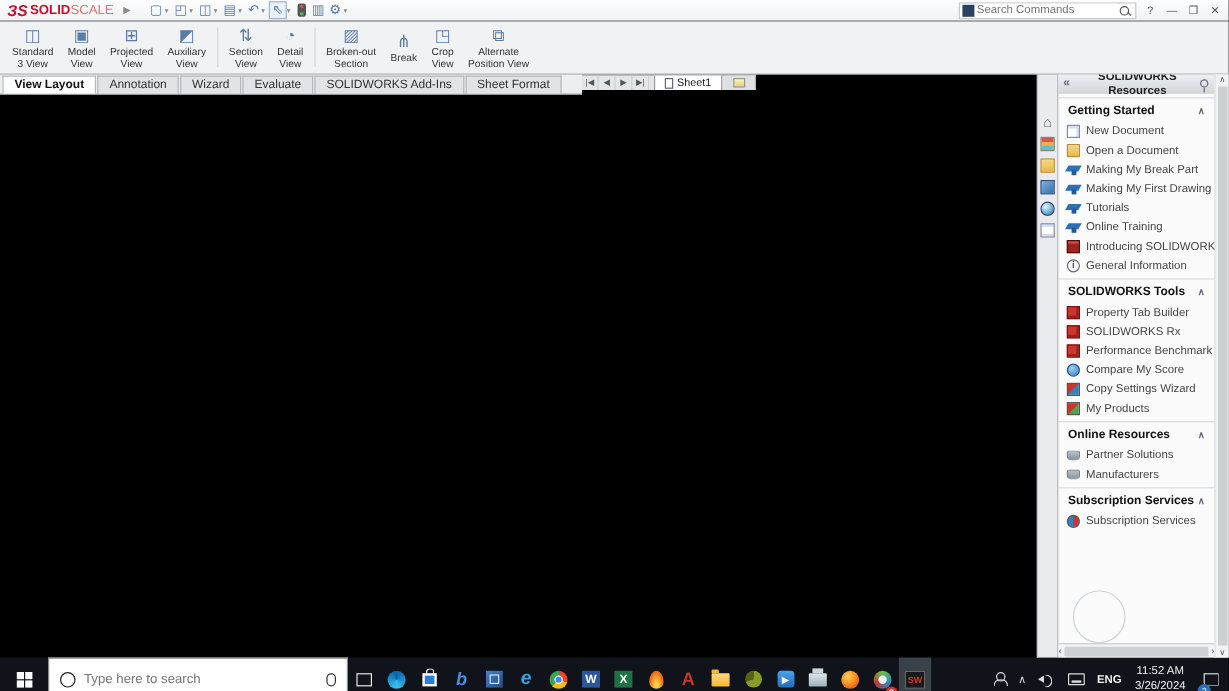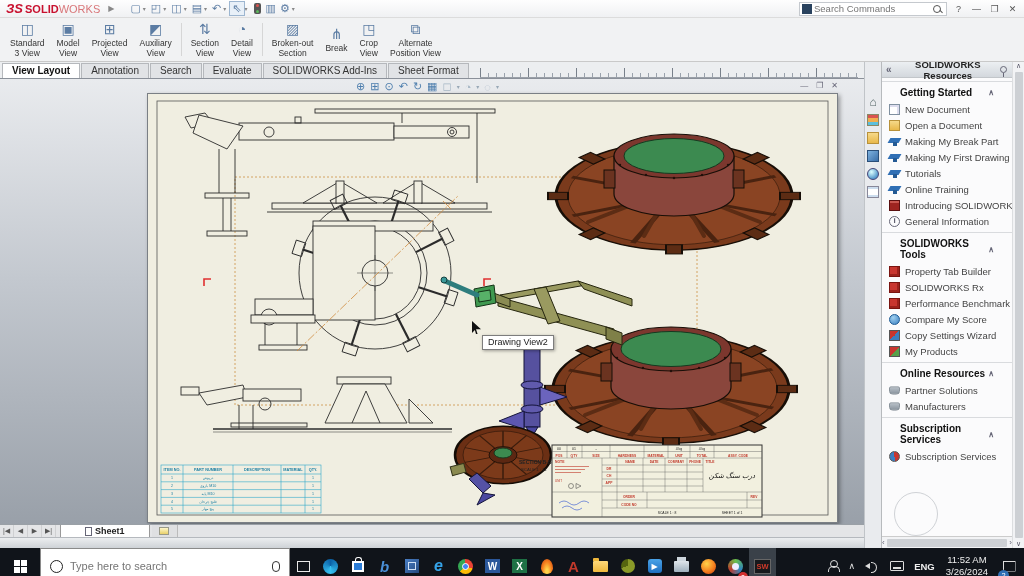--- a/index.html
+++ b/index.html
@@ -29,38 +29,38 @@
 .winbtn{color:#555;font-size:9px;width:13px;text-align:center}
 
 
 .ribbon{height:44px;background:#f1f2f3;display:flex;align-items:stretch;padding-left:4px;border-bottom:1px solid #c9c9c9}
 .rbtn{display:flex;flex-direction:column;align-items:center;justify-content:center;padding:1px 6px;color:#333;font-size:8.5px;line-height:1.2;text-align:center;white-space:nowrap}
 .rbtn .ric{font-size:14px;color:#5b7ca3;height:17px;line-height:16px}
 .rsep{width:1px;background:#d6d6d6;margin:5px 3px}
 
 
 .lower{display:flex;height:486px}
-.leftcol{width:864px;display:flex;flex-direction:column}
+.leftcol{width:864px;display:flex;flex-direction:row}
 .tabrow{height:17px;background:#eceef0;display:flex;align-items:flex-end;border-bottom:1px solid #8a9099;padding-left:2px}
 .tab{padding:1px 9px 2px;font-size:10px;border:1px solid #b5b8bc;border-bottom:none;background:#e1e3e6;color:#333;margin-right:1px}
 .tab.active{background:#fff;font-weight:bold;color:#111}
 .ruler{flex:1;align-self:flex-end;height:12px;margin:0 6px 0 10px;border-bottom:1px solid #9aa0a8;background:repeating-linear-gradient(90deg,#78808a 0 1px,transparent 1px 48px),repeating-linear-gradient(90deg,#9aa2ac 0 1px,transparent 1px 8px);background-size:100% 9px,100% 4px;background-position:left bottom,left bottom;background-repeat:no-repeat}
 
 .graphics{position:relative;height:445px;background:linear-gradient(180deg,#e9ebee 0%,#c3c8cf 45%,#99a0a9 100%);overflow:hidden}
 .sheet-svg{position:absolute;left:147px;top:14px;filter:drop-shadow(2px 2px 2px rgba(0,0,0,.35))}
 .headsup{position:absolute;left:356px;top:1px;display:flex;align-items:center;gap:5px;color:#4f7fae;font-size:11px}
 .headsup .faded{color:#a8b8c6}
 .headsup .c{font-size:6px;color:#98a8b6}
 .docctl{position:absolute;right:26px;top:2px;display:flex;gap:8px;color:#667;font-size:8px}
 .tooltip{position:absolute;left:482px;top:256px;background:#fff;border:1px solid #7d7d7d;padding:1px 5px 2px;font-size:9px;color:#222;box-shadow:1px 1px 3px rgba(0,0,0,.35);white-space:nowrap;z-index:5}
 .cursorptr{position:absolute;left:472px;top:242px;width:9px;height:13px;background:#111;clip-path:polygon(0 0,100% 64%,45% 64%,62% 100%,44% 100%,32% 70%,0 92%);z-index:6}
 
 .sheetbar{height:13px;display:flex;align-items:stretch;background:#e4e5e7;border-top:1px solid #9aa0a6;font-size:7px;color:#555}
 .nav{width:14px;border-right:1px solid #cfd0d2;display:grid;place-items:center}
-.stab{display:flex;align-items:center;gap:3px;background:#fff;border-left:1px solid #999;border-right:1px solid #999;padding:0 24px;font-size:9px;font-weight:bold;color:#222;margin-left:4px}
+.stab{display:flex;align-items:center;gap:3px;background:#fff;border-left:1px solid #999;border-right:1px solid #999;padding:0 8px;font-size:9px;font-weight:normal;color:#222;margin-left:4px}
 .sicon{width:7px;height:9px;border:1px solid #667;background:#fff}
 .stab2{width:26px;background:#dfe0e2;border-right:1px solid #bbb;display:grid;place-items:center;margin-left:2px}
 .stab2 i{width:10px;height:8px;background:linear-gradient(#fdf6c9,#e8d06a);border:1px solid #998;display:block}
 .statusbar{height:11px;background:linear-gradient(#eceef0,#ced2d7);border-top:1px solid #b5b9be}
 
 
 .strip{width:17px;background:#e9ebee;border-left:1px solid #c0c4c8;display:flex;flex-direction:column;align-items:center;padding-top:34px;gap:6px}
 .si{width:12px;height:12px;flex:none}
 .si-home{color:#566;font-size:12px;line-height:12px;width:auto;height:auto}
 .si-lib{background:linear-gradient(#d9534f 0 34%,#f0ad4e 34% 67%,#5bc0de 67%);border:1px solid #886}
@@ -72,21 +72,21 @@
 
 .panel{width:143px;background:#fbfbfc;display:flex;border-left:1px solid #b7babd}
 .p-main{flex:1;display:flex;flex-direction:column;overflow:hidden;position:relative}
 .p-head{height:16px;background:linear-gradient(#eceff2,#d3d8dd);display:flex;align-items:center;font-size:9.5px;font-weight:bold;color:#222;border-bottom:1px solid #c2c6ca;flex:none}
 .p-head .col{color:#667;font-size:10px;padding:0 4px}
 .p-head .ttl{flex:1;text-align:center}
 .pin{width:7px;height:7px;border:1.4px solid #667;border-radius:50%;position:relative;margin-right:5px}
 .pin::after{content:"";position:absolute;left:2px;top:6px;width:1.4px;height:4px;background:#667}
 .sec{border-top:1px solid #d9dbde;margin-top:3px}
 .sec:first-child{border-top:none;margin-top:2px}
-.sec-title{display:flex;align-items:center;font-weight:bold;font-size:10px;color:#111;padding:5px 18px 3px}
+.sec-title{display:flex;align-items:center;font-weight:bold;font-size:10px;color:#111;padding:5px 8px 3px}
 .chev{margin-left:auto;color:#667;font-size:8px}
 .tp-item{display:flex;align-items:center;gap:5px;padding:2.5px 2px 2.5px 7px;font-size:9.5px;color:#444;white-space:nowrap}
 .tpi{width:11px;height:11px;flex:none}
 .ic-doc{background:#fff;border:1px solid #8090a0;box-shadow:inset -2px 2px 0 #dde}
 .ic-folder{background:linear-gradient(#f6d98a,#e8b84a);border:1px solid #b8913a}
 .ic-cap{width:11px;height:11px;position:relative}
 .ic-cap::before{content:"";position:absolute;left:0;top:2px;width:11px;height:5px;background:#2f6fb5;transform:skewX(-30deg)}
 .ic-cap::after{content:"";position:absolute;left:4px;top:6px;width:4px;height:4px;background:#245a94}
 .ic-book{background:#9e2420;border:1px solid #5a0f0f;box-shadow:inset 0 2px 0 #c8564f}
 .ic-info{border:1.3px solid #667;border-radius:50%;color:#556;font-size:8px;font-weight:bold;text-align:center;line-height:8px}
@@ -158,21 +158,21 @@
 .nbadge{position:absolute;bottom:3px;left:4px;background:#2f6fb5;color:#fff;font-size:7.5px;min-width:11px;height:11px;border-radius:50%;display:grid;place-items:center}
 svg text{font-family:"Liberation Sans",sans-serif}
 </style>
 </head>
 <body>
 
 <div class="titlebar">
   <div class="logo">
     <span class="mark">ЗS</span>
     <span class="solid">SOLID</span>
-      <span class="works">WORKS</span>
+      <span class="works">SCALE</span>
   </div>
   <span class="logo-exp">▶</span>
   <div class="qb">
     <span class="g">▢</span>
       <span class="c">▾</span>
     <span class="g">◰</span>
       <span class="c">▾</span>
     <span class="g">◫</span>
       <span class="c">▾</span>
     <span class="g">▤</span>
@@ -252,21 +252,21 @@
       <div>Alternate</div>
       <div>Position View</div>
     </div>
 </div>
 
 <div class="lower">
   <div class="leftcol">
     <div class="tabrow">
       <div class="tab active">View Layout</div>
       <div class="tab">Annotation</div>
-      <div class="tab">Search</div>
+      <div class="tab">Wizard</div>
       <div class="tab">Evaluate</div>
       <div class="tab">SOLIDWORKS Add-Ins</div>
       <div class="tab">Sheet Format</div>
       <div class="ruler"></div>
     </div>
 
     <div class="graphics">
       <div class="headsup">
         <span>⊕</span>
         <span>⊞</span>

